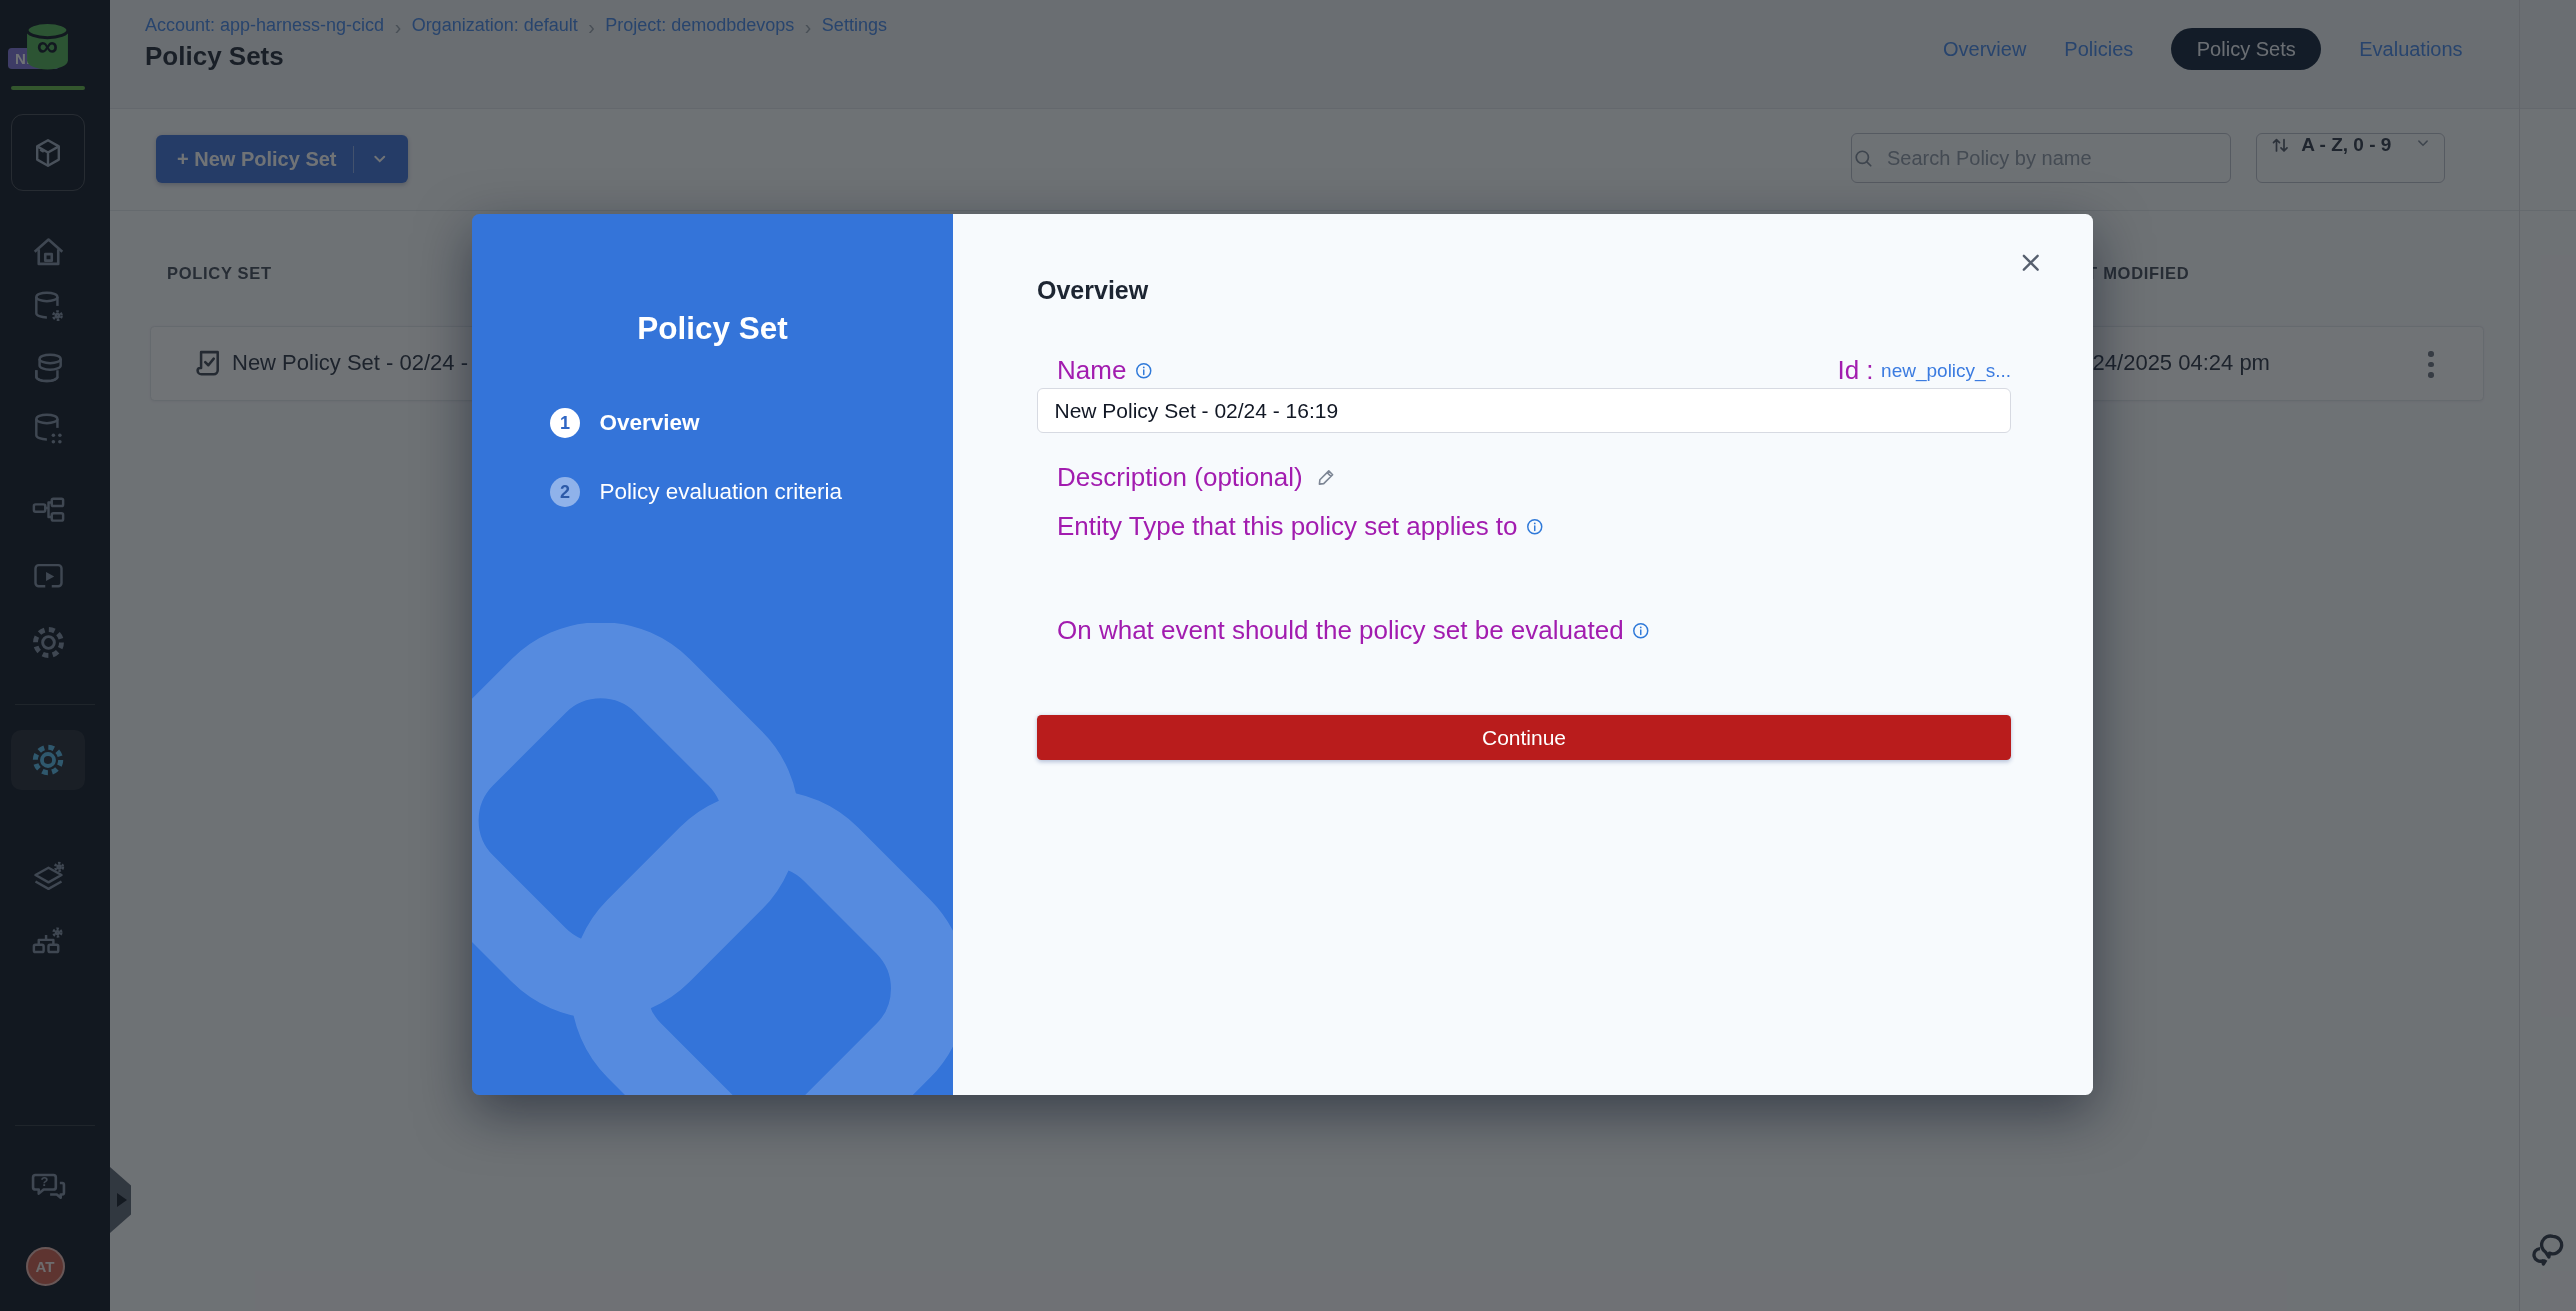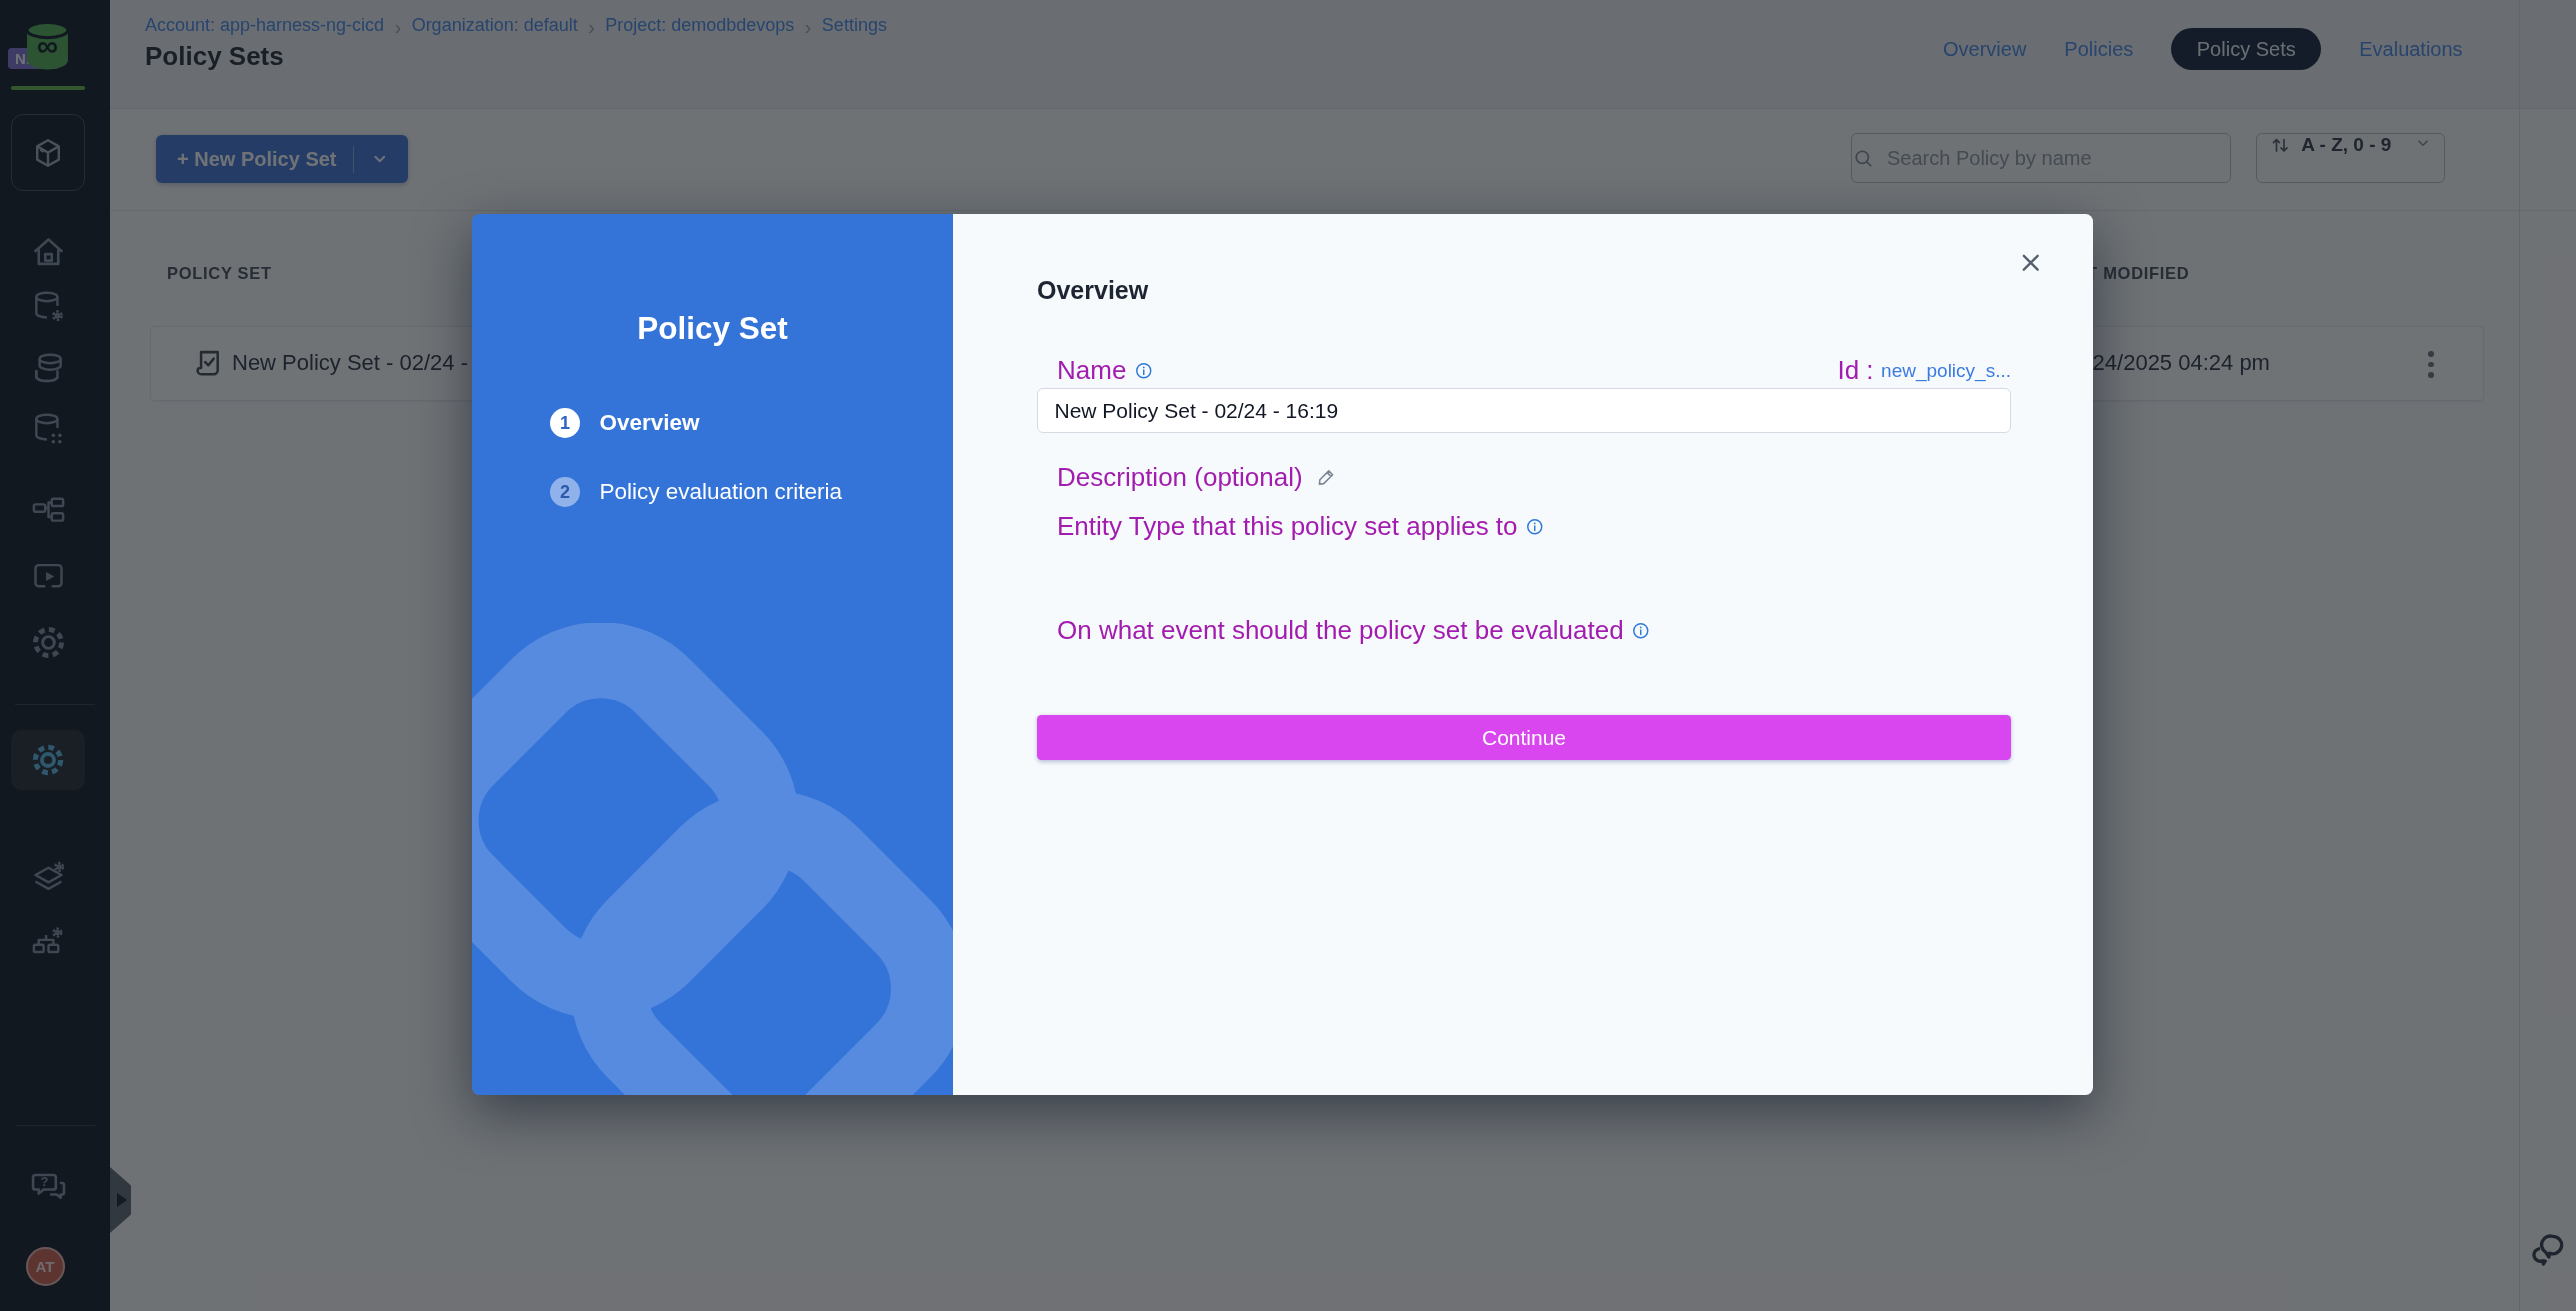--- a/index.html
+++ b/index.html
@@ -102,21 +102,21 @@
   .info-ic{width:19.5px;height:19.5px;color:#2f79d9;margin-left:7.5px;flex:none;}
   .pencil-ic{width:22.5px;height:22.5px;color:#7d8695;margin-left:12px;}
   .id-wrap{margin-left:auto;display:flex;align-items:center;gap:7.5px;}
   .id-link{font-size:19px;color:#3b7be0;}
   .txt-input{position:absolute;left:84px;width:974px;height:45px;border:1.5px solid #d7dae2;border-radius:6px;
              background:#fff;font-size:21px;color:#111724;padding:0 16.5px;outline:none;
              font-family:"Liberation Sans",sans-serif;}
   .select{position:absolute;left:84px;width:974px;height:47px;border:1.5px solid #d7dae2;border-radius:6px;background:#fff;
           display:flex;align-items:center;padding:0 18px;font-size:21px;color:#111724;}
   .select .chev{margin-left:auto;width:19.5px;height:19.5px;color:#9aa3b0;}
-  .continue-btn{position:absolute;left:84px;top:501px;width:974px;height:45px;border-radius:4.5px;background:#d946ef;
+  .continue-btn{position:absolute;left:84px;top:501px;width:974px;height:45px;border-radius:4.5px;background:#b91c1c;
                 color:#fff;font-size:21px;font-weight:500;display:flex;align-items:center;justify-content:center;
                 box-shadow:0 1.5px 4.5px rgba(30,60,130,.3);}
 </style>
 </head>
 <body>
 
 <div class="stage">
 
   <aside class="sidebar">
     <span class="new-badge">NEW</span>

